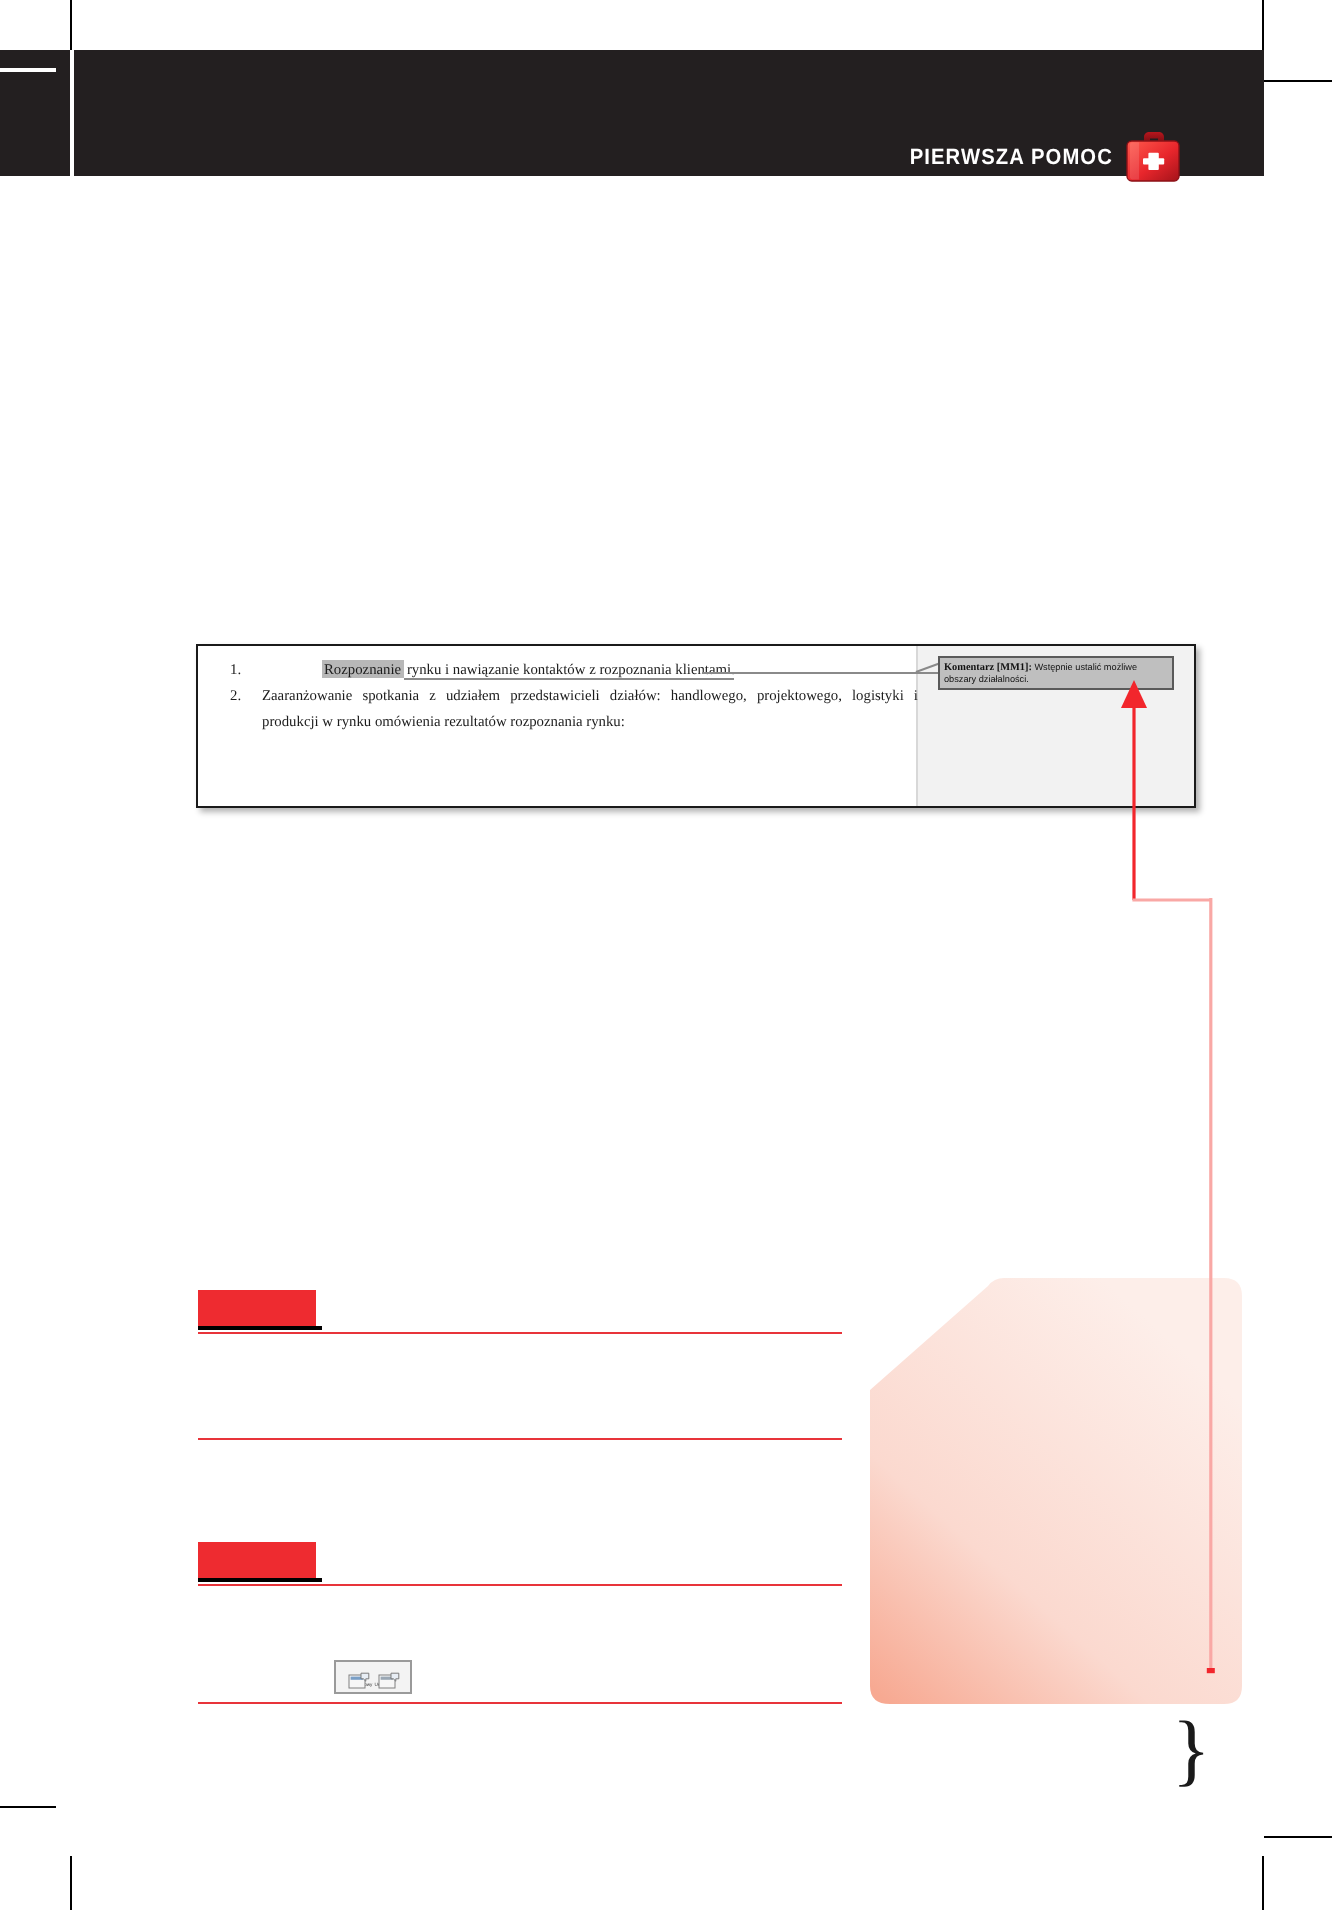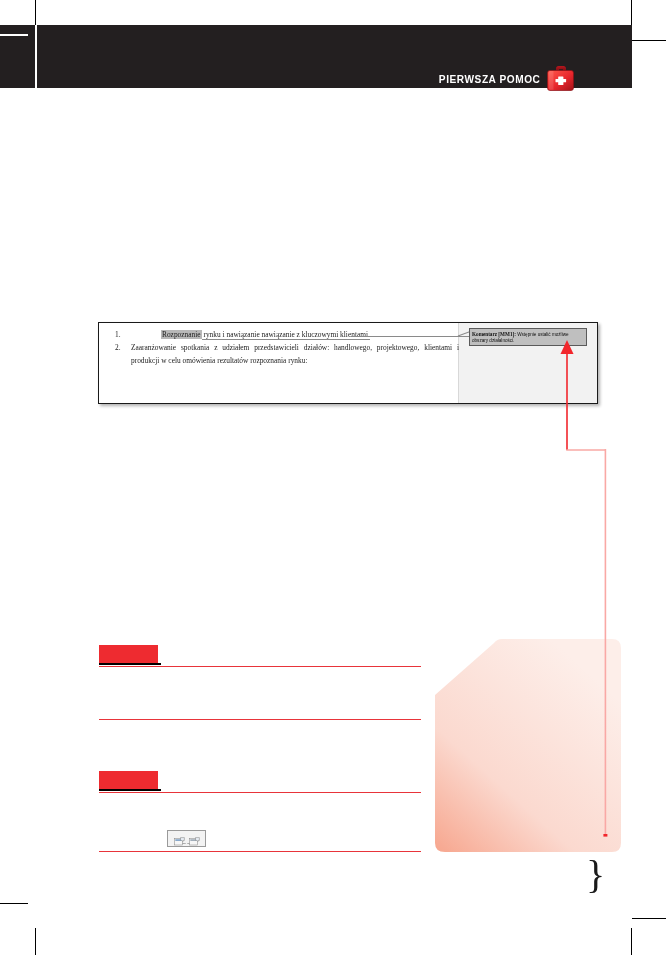--- a/index.html
+++ b/index.html
@@ -38,21 +38,21 @@
     top: 25px;
     width: 632px;
     height: 63px;
     background: #231f20;
     z-index: 3;
   }
 
   
   #logo-group {
     position: absolute;
-    right: 56px;
+    right: 40px;
     bottom: 0px;
     display: flex;
     align-items: flex-end;
     gap: 5px;
     z-index: 5;
     text-align: center;
   }
   #logo-text {
     color: #ffffff;
     font-family: "Liberation Sans", sans-serif;
@@ -346,25 +346,25 @@
 
 <div id="doc-shot">
   <div id="doc-margin-strip"></div>
 
   <div id="doc-leader"></div>
   <div id="doc-leader-diag"></div>
 
   <div id="doc-list">
     <div class="doc-item">
       <span class="doc-num">1.</span>
-      <span class="doc-hl">Rozpoznanie</span><span class="doc-underline-run"> rynku i nawiązanie nawiązanie z kluczowymi klientami.</span>
+      <span class="doc-hl">Rozpoznanie</span><span class="doc-underline-run"> rynku i nawiązanie kontaktów z rozpoznania klientami.</span>
     </div>
     <div class="doc-item">
       <span class="doc-num">2.</span>
-      <span>Zaaranżowanie spotkania z udziałem przedstawicieli działów: handlowego, projektowego, klientami i produkcji w celu omówienia rezultatów rozpoznania rynku:</span>
+      <span>Zaaranżowanie spotkania z udziałem przedstawicieli działów: handlowego, projektowego, logistyki i produkcji w rynku omówienia rezultatów rozpoznania rynku:</span>
     </div>
   </div>
 
   <div id="doc-comment">
     <b>Komentarz [MM1]:</b><span> Wstępnie ustalić możliwe obszary działalności.</span>
   </div>
 </div>
 
 <div id="connector">
   <svg width="60" height="505" viewBox="0 0 60 505" xmlns="http://www.w3.org/2000/svg">

